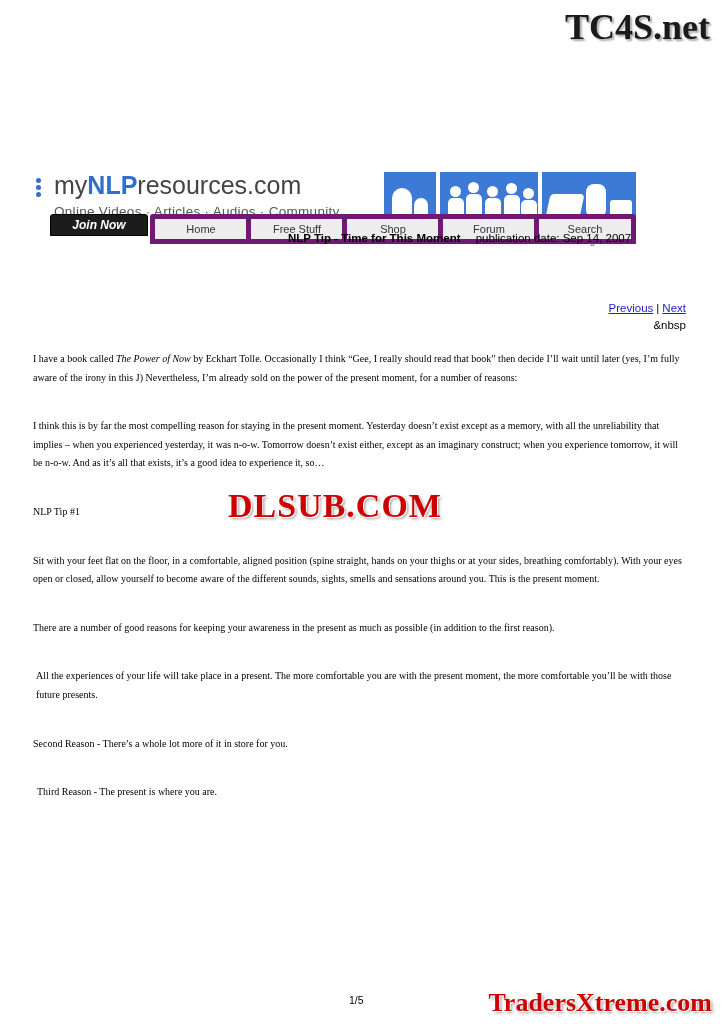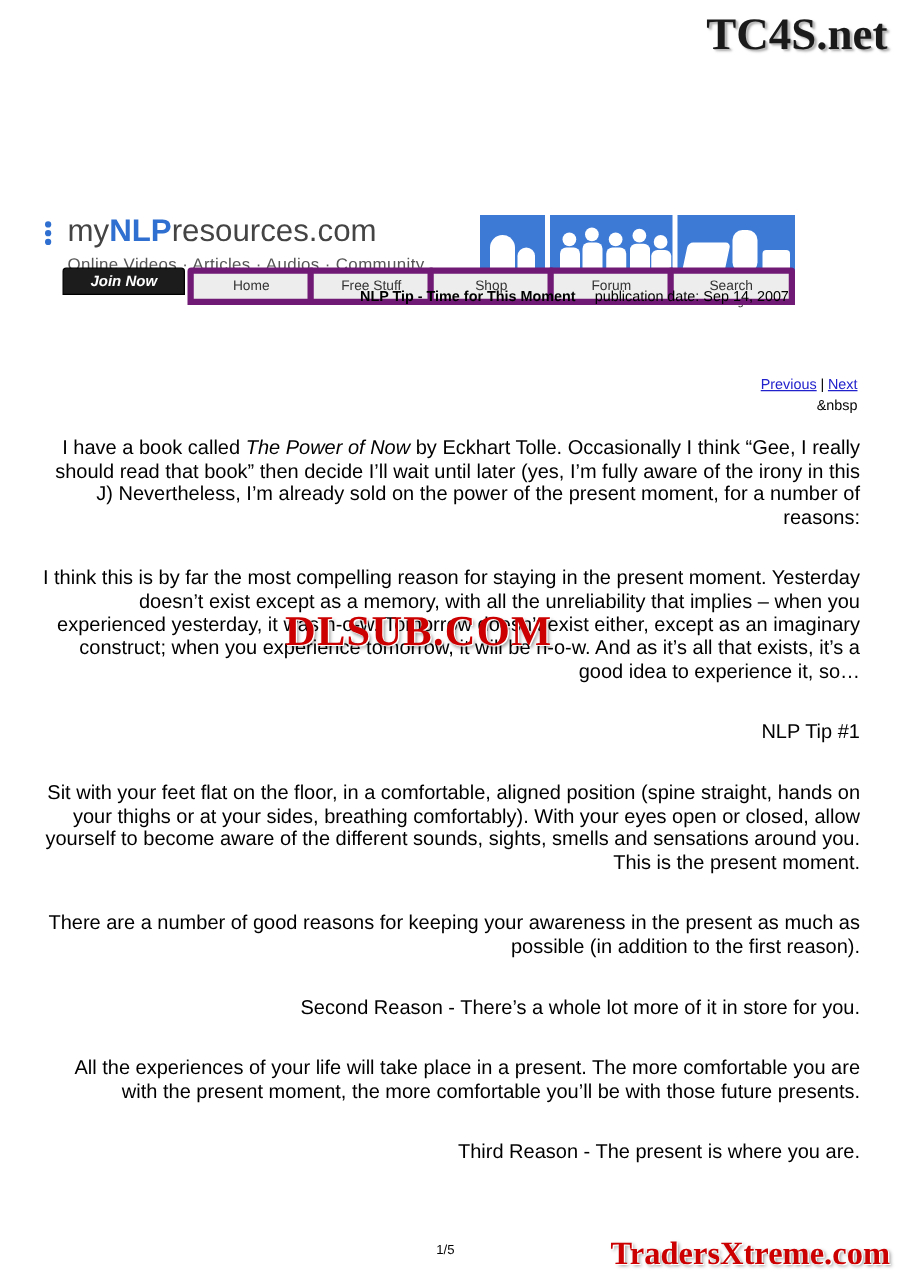--- a/index.html
+++ b/index.html
@@ -201,25 +201,26 @@
   }
 
   
   .content {
     position: absolute;
     left: 33px;
     top: 350px;
     width: 655px;
   }
   .para {
-    font-size: 16px;
+    font-size: 10px;
     line-height: 18.6px;
     color: #000000;
     margin: 0 0 30px 0;
-    text-align: right;
+    text-align: left;
+    font-family: Liberation Serif, serif;
   }
   .para em { font-style: italic; }
   .para.indent1 { padding-left: 3px; }
   .para.indent2 { padding-left: 4px; }
 
   
   .dlsub-watermark {
     position: absolute;
     left: 228px;
     top: 487px;
@@ -319,23 +320,23 @@
 
 
   <p class="para">I think this is by far the most compelling reason for staying in the present moment. Yesterday doesn’t exist except as a memory, with all the unreliability that implies – when you experienced yesterday, it was n-o-w. Tomorrow doesn’t exist either, except as an imaginary construct; when you experience tomorrow, it will be n-o-w. And as it’s all that exists, it’s a good idea to experience it, so…</p>
 
   <p class="para">NLP Tip #1</p>
 
   <p class="para">Sit with your feet flat on the floor, in a comfortable, aligned position (spine straight, hands on your thighs or at your sides, breathing comfortably). With your eyes open or closed, allow yourself to become aware of the different sounds, sights, smells and sensations around you. This is the present moment.</p>
 
   <p class="para">There are a number of good reasons for keeping your awareness in the present as much as possible (in addition to the first reason).</p>
 
+  <p class="para indent1">All the experiences of your life will take place in a present. The more comfortable you are with the present moment, the more comfortable you’ll be with those future presents.</p>
+
   <p class="para">Second Reason - There’s a whole lot more of it in store for you.</p>
-
-  <p class="para indent1">All the experiences of your life will take place in a present. The more comfortable you are with the present moment, the more comfortable you’ll be with those future presents.</p>
 
   <p class="para indent2">Third Reason - The present is where you are.</p>
 </div>
 
 <div class="dlsub-watermark">DLSUB.COM</div>
 
 <div class="page-number">1/5</div>
 <div class="tx-watermark">TradersXtreme.com</div>
 
 </body></html>

